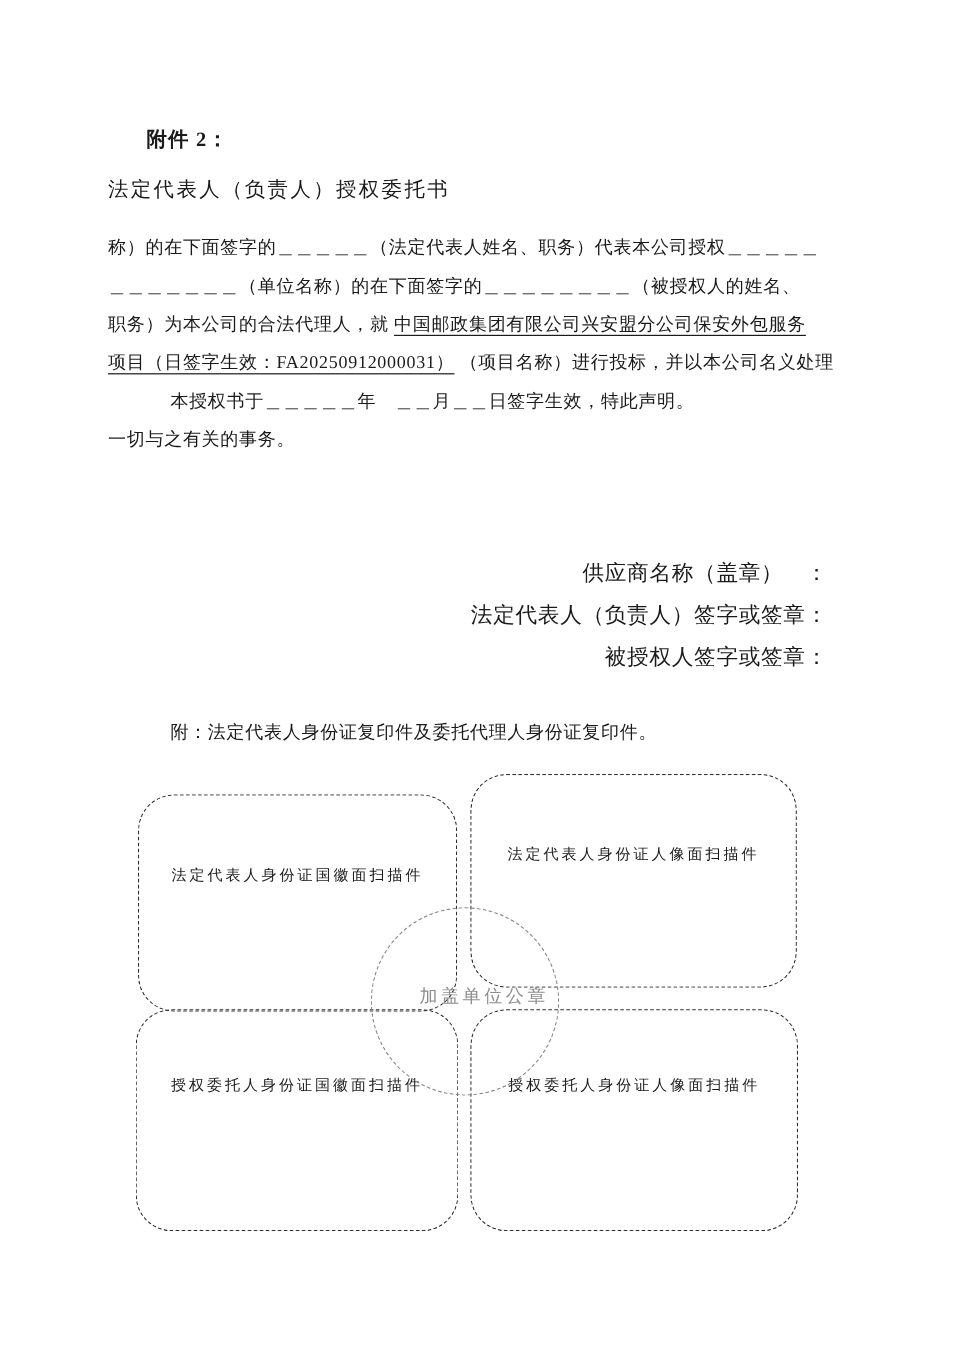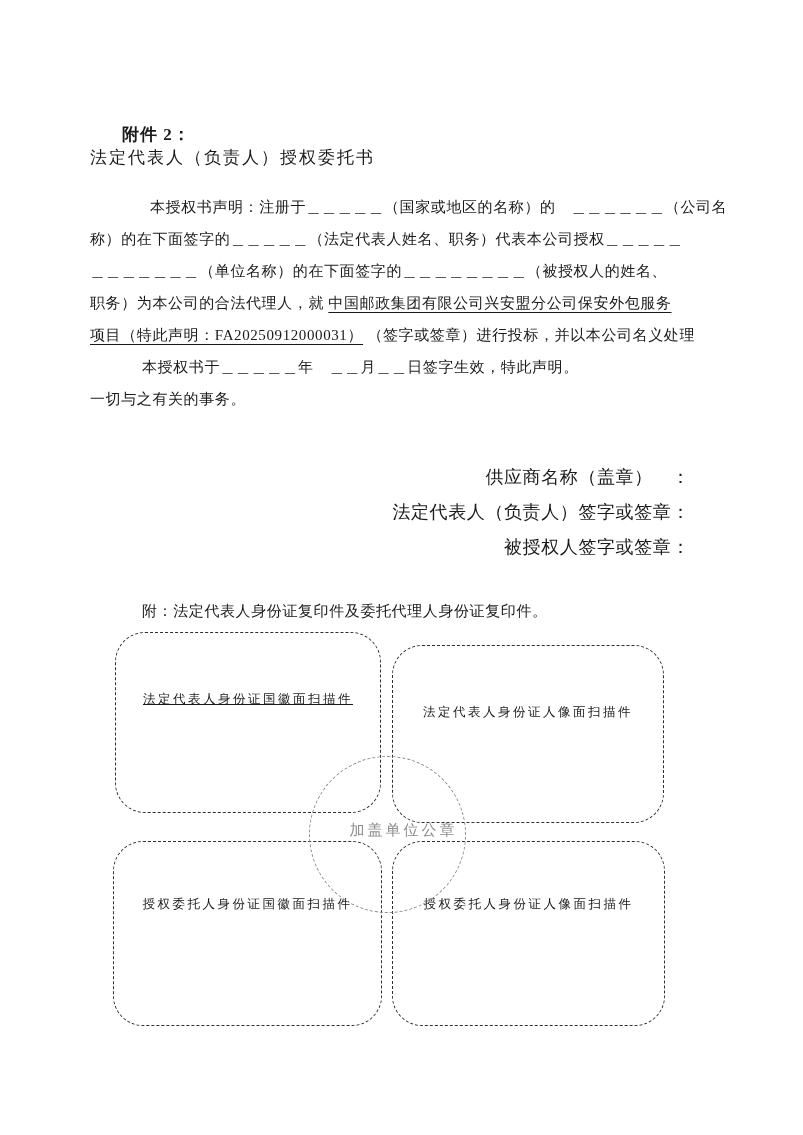--- a/index.html
+++ b/index.html
@@ -8,21 +8,20 @@
     width:803px; height:1135px;
     background:#ffffff;
     font-family:"Liberation Serif","DejaVu Serif",serif;
     color:#1a1a1a;
     overflow:hidden;
   }
   .attachment-heading {
     position:absolute; left:122px; top:106px;
     font-size:17px; font-weight:bold; letter-spacing:1px;
     line-height:22px;
-    margin-top:18px;
   }
   .doc-title {
     position:absolute; left:90px; top:147px; width:622px; margin:0;
     text-align:left; font-size:17px; font-weight:normal; letter-spacing:2px;
     line-height:22px;
   }
   .body-text {
     position:absolute; left:90px; top:191px; width:660px;
     font-size:15px; letter-spacing:0.6px;
   }
@@ -40,21 +39,21 @@
     font-size:15px; letter-spacing:0.6px; line-height:20px; text-indent:52px;
     white-space:nowrap;
   }
   .id-box {
     position:absolute;
     border:1.5px dashed #2f2f2f;
     border-radius:30px;
     text-align:center;
     background:transparent;
   }
-  .box-tl { left:115px; top:632px; width:264px; height:179px;text-decoration:underline; }
+  .box-tl { left:115px; top:662px; width:264px; height:179px; }
   .box-tr { left:392px; top:645px; width:270px; height:176px; }
   .box-bl { left:113px; top:841px; width:267px; height:183px; }
   .box-br { left:392px; top:841px; width:271px; height:183px; }
   .box-label {
     display:block;
     font-size:12.5px; letter-spacing:2.5px; color:#1a1a1a;
     white-space:nowrap;
   }
   .box-tl .box-label, .box-tr .box-label { margin-top:58px; }
   .box-bl .box-label, .box-br .box-label { margin-top:54px; }
@@ -72,25 +71,24 @@
 </head>
 <body>
 
 <div class="page">
 
   <div class="attachment-heading">附件 2：</div>
 
   <h1 class="doc-title">法定代表人（负责人）授权委托书</h1>
 
   <div class="body-text">
-    <div class="line indent-first">本授权书声明：注册于＿＿＿＿＿（国家或地区的名称）的　＿＿＿＿＿＿（公司名</div>
     <div class="line">称）的在下面签字的＿＿＿＿＿（法定代表人姓名、职务）代表本公司授权＿＿＿＿＿</div>
     <div class="line">＿＿＿＿＿＿＿（单位名称）的在下面签字的＿＿＿＿＿＿＿＿（被授权人的姓名、</div>
     <div class="line"><span>职务）为本公司的合法代理人，就 </span><span class="u">中国邮政集团有限公司兴安盟分公司保安外包服务</span></div>
-    <div class="line"><span class="u">项目（特此声明：FA20250912000031）</span><span> （签字或签章）进行投标，并以本公司名义处理</span></div>
+    <div class="line"><span class="u">项目（日签字生效：FA20250912000031）</span><span> （项目名称）进行投标，并以本公司名义处理</span></div>
     <div class="line indent">本授权书于＿＿＿＿＿年　＿＿月＿＿日签字生效，特此声明。</div>
     <div class="line">一切与之有关的事务。</div>
   </div>
 
   <div class="sig-block">
     <div class="line">供应商名称（盖章）　：</div>
     <div class="line">法定代表人（负责人）签字或签章：</div>
     <div class="line">被授权人签字或签章：</div>
   </div>
 

